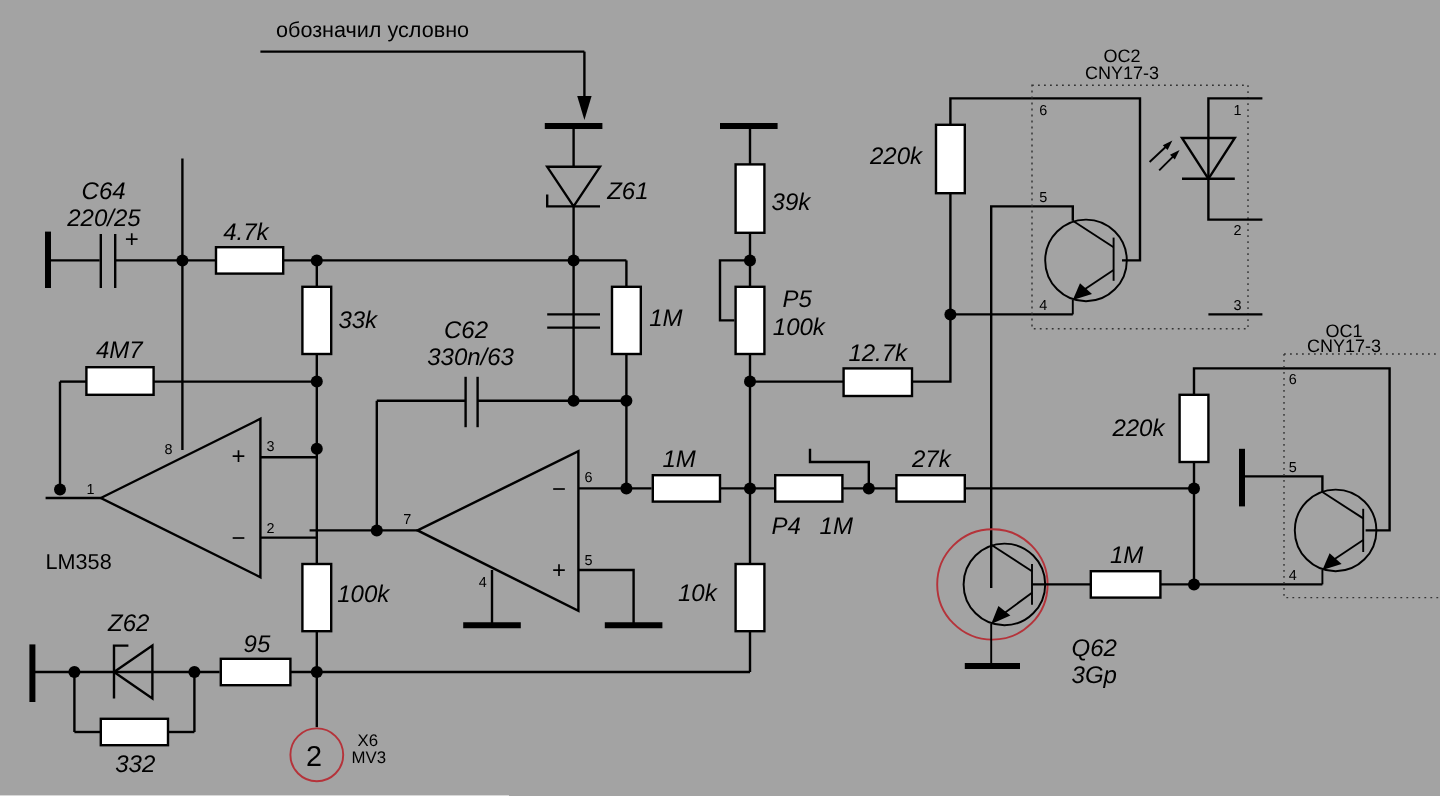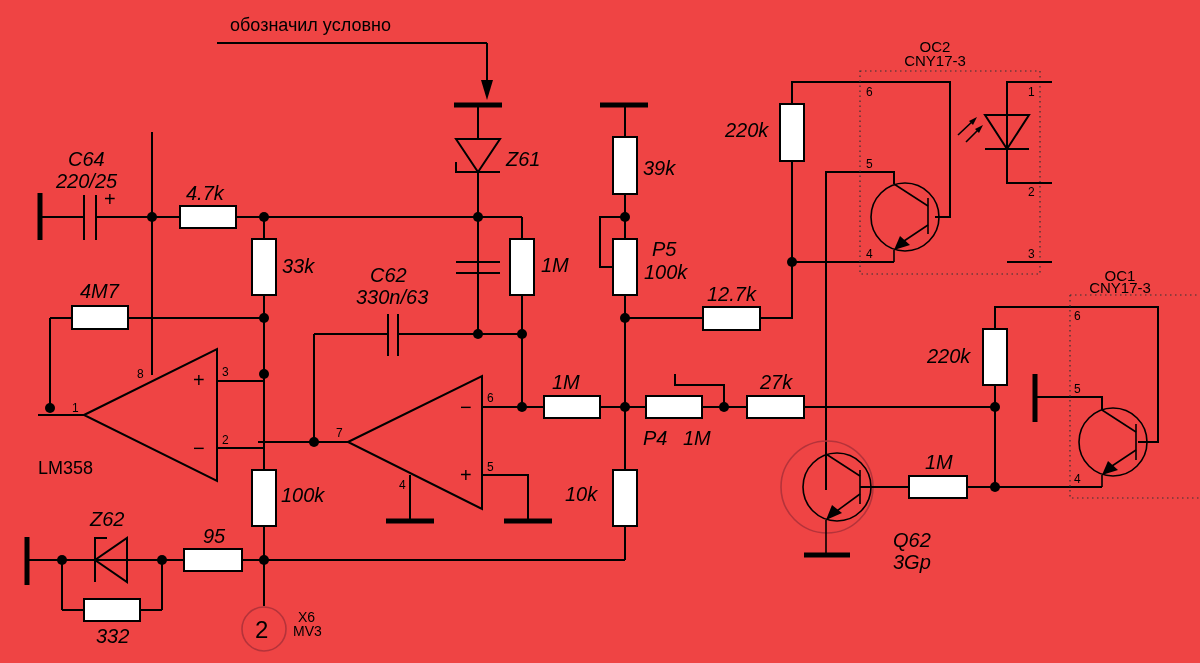--- a/index.html
+++ b/index.html
@@ -1,16 +1,16 @@
 <!DOCTYPE html>
 <html><head>
 <meta charset="utf-8">
 <style>
   html, body { margin: 0; padding: 0; background: #ffffff; }
-  #canvas { position: relative; width: 1200px; height: 663px; overflow: hidden; background: #ef4444; }
+  #canvas { position: relative; width: 1200px; height: 663px; overflow: hidden; background: #a3a3a3; }
   svg { position: absolute; left: 0; top: 0; }
   .w { stroke: #000; stroke-width: 2; fill: none; }
   .thin { stroke: #000; stroke-width: 1.6; fill: none; }
   .gnd { stroke: #000; stroke-width: 5; fill: none; }
   .res { stroke: #000; stroke-width: 2; fill: #fff; }
   .dot { fill: #000; }
   .dotbox { stroke: #333; stroke-width: 1.2; stroke-dasharray: 1.5 3.5; fill: none; }
   .red { stroke: #b5333a; stroke-width: 1.6; fill: none; }
   .lbl { font-family: "Liberation Sans", sans-serif; fill: #000; }
   .it { font-style: italic; font-size: 20px; }

